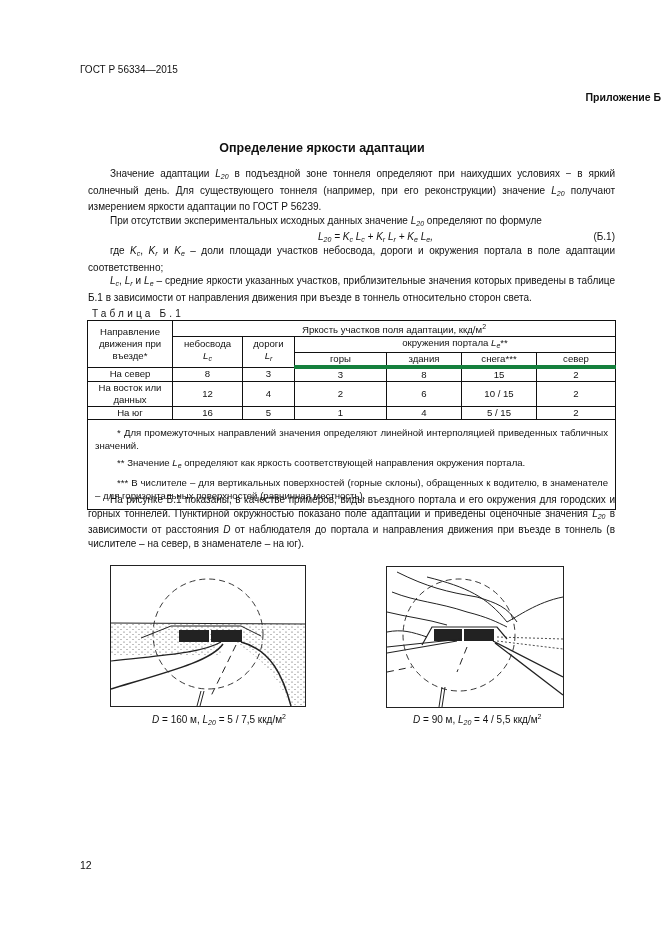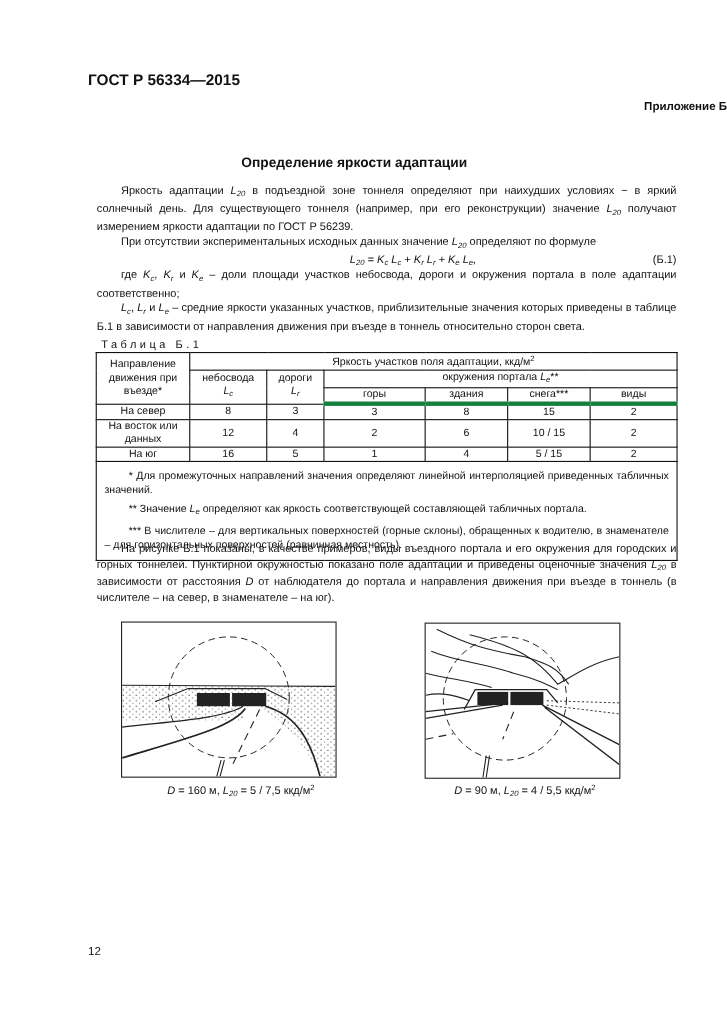--- a/index.html
+++ b/index.html
@@ -1,19 +1,19 @@
 <!DOCTYPE html>
 <html><head>
 <meta charset="utf-8">
 <style>
   html, body { margin:0; padding:0; background:#ffffff; }
   body { width:661px; height:936px; position:relative; overflow:hidden;
          font-family:"Liberation Sans", sans-serif; color:#111; }
   .abs { position:absolute; }
-  .std { left:80px; top:64px; font-size:14px; font-weight:bold; }
+  .std { left:80px; top:64px; font-size:10px; font-weight:normal; }
   .annex { left:0; width:661px; top:91px; text-align:right; font-size:10.5px; font-weight:bold; line-height:13px; padding-left:40px; box-sizing:border-box; }
   .title { left:0; width:604px; top:141px; text-align:center; font-size:12.5px; font-weight:bold; padding-left:40px; box-sizing:border-box; }
   .body { left:88px; width:527px; font-size:10px; line-height:13.6px; text-align:justify; }
   .body p { margin:0; text-indent:22px; }
   .formula-row { position:relative; height:13.6px; }
   .formula { position:absolute; left:230px; font-style:italic; }
   .formula-num { position:absolute; right:0; }
   i, .it { font-style:italic; }
   sub { font-size:7px; vertical-align:-2px; }
   sup { font-size:7px; vertical-align:4px; }
@@ -32,21 +32,21 @@
 </head>
 <body>
 
 <div class="abs std">ГОСТ Р 56334—2015</div>
 <div class="abs annex">
   <div>Приложение Б</div>
 </div>
 <div class="abs title">Определение яркости адаптации</div>
 
 <div class="abs body" style="top:167px;">
-  <p><span>Яркость адаптации </span><i><span>L</span><sub>20</sub></i><span> в подъездной зоне тоннеля определяют при наихудших условиях − в яркий солнечный день. Для существующего тоннеля (например, при его реконструкции) значение </span><i><span>L</span><sub>20</sub></i><span> получают измерением яркости адаптации по ГОСТ Р 56239.</span></p>
+  <p><span>Значение адаптации </span><i><span>L</span><sub>20</sub></i><span> в подъездной зоне тоннеля определяют при наихудших условиях − в яркий солнечный день. Для существующего тоннеля (например, при его реконструкции) значение </span><i><span>L</span><sub>20</sub></i><span> получают измерением яркости адаптации по ГОСТ Р 56239.</span></p>
   <p><span>При отсутствии экспериментальных исходных данных значение </span><i><span>L</span><sub>20</sub></i><span> определяют по формуле</span></p>
   <div class="formula-row">
     <span class="formula"><span>L</span><sub>20</sub> = <span>K</span><sub>c</sub> <span>L</span><sub>c</sub> + <span>K</span><sub>r</sub> <span>L</span><sub>r</sub> + <span>K</span><sub>e</sub> <span>L</span><sub>e</sub>,</span>
     <span class="formula-num">(Б.1)</span>
   </div>
   <p><span>где </span><i><span>K</span><sub>c</sub></i><span>, </span><i><span>K</span><sub>r</sub></i><span> и </span><i><span>K</span><sub>e</sub></i><span> – доли площади участков небосвода, дороги и окружения портала в поле адаптации соответственно;</span></p>
   <p><i><span>L</span><sub>c</sub></i><span>, </span><i><span>L</span><sub>r</sub></i><span> и </span><i><span>L</span><sub>e</sub></i><span> – средние яркости указанных участков, приблизительные значения которых приведены в таблице Б.1 в зависимости от направления движения при въезде в тоннель относительно сторон света.</span></p>
 </div>
 
 <div class="abs caption-table">Таблица Б.1</div>
@@ -68,21 +68,21 @@
   </tr>
   <tr style="height:13px">
     <td rowspan="2"><span>небосвода</span><br><i><span>L</span><sub>c</sub></i></td>
     <td rowspan="2"><span>дороги</span><br><i><span>L</span><sub>r</sub></i></td>
     <td colspan="4"><span>окружения портала </span><i><span>L</span><sub>e</sub></i><span>**</span></td>
   </tr>
   <tr class="hdr-last" style="height:13px">
     <td>горы</td>
     <td>здания</td>
     <td>снега***</td>
-    <td>виды</td>
+    <td>север</td>
   </tr>
   <tr style="height:12px">
     <td>На север</td>
     <td>8</td>
     <td>3</td>
     <td>3</td>
     <td>8</td>
     <td>15</td>
     <td>2</td>
   </tr>
@@ -100,21 +100,21 @@
     <td>16</td>
     <td>5</td>
     <td>1</td>
     <td>4</td>
     <td>5 / 15</td>
     <td>2</td>
   </tr>
   <tr class="notes">
     <td colspan="7">
       <p>* Для промежуточных направлений значения определяют линейной интерполяцией приведенных табличных значений.</p>
-      <p><span>** Значение </span><i><span>L</span><sub>e</sub></i><span> определяют как яркость соответствующей составляющей табличных портала.</span></p>
+      <p><span>** Значение </span><i><span>L</span><sub>e</sub></i><span> определяют как яркость соответствующей направления окружения портала.</span></p>
       <p>*** В числителе – для вертикальных поверхностей (горные склоны), обращенных к водителю, в знаменателе – для горизонтальных поверхностей (равнинная местность).</p>
     </td>
   </tr>
 </tbody>
   </table>
 
 <div class="abs body" style="top:493px;">
   <p><span>На рисунке Б.1 показаны, в качестве примеров, виды въездного портала и его окружения для городских и горных тоннелей. Пунктирной окружностью показано поле адаптации и приведены оценочные значения </span><i><span>L</span><sub>20</sub></i><span> в зависимости от расстояния </span><i>D</i><span> от наблюдателя до портала и направления движения при въезде в тоннель (в числителе – на север, в знаменателе – на юг).</span></p>
 </div>
 

